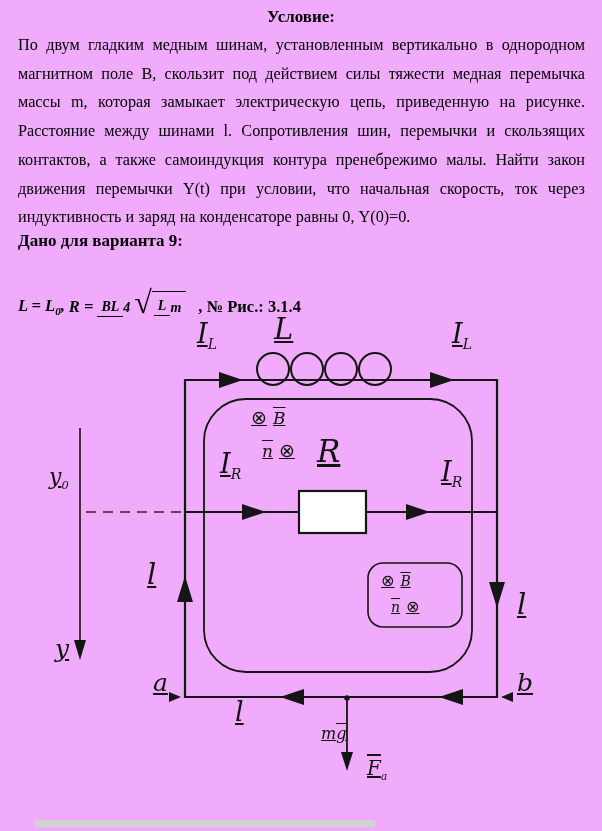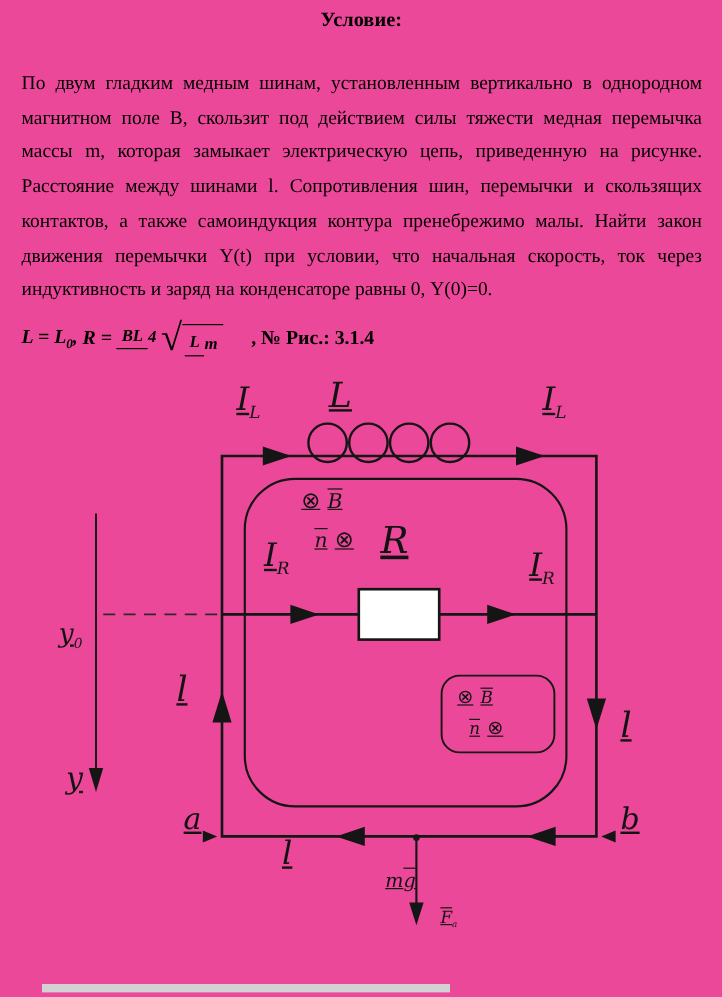--- a/index.html
+++ b/index.html
@@ -1,51 +1,51 @@
 <!DOCTYPE html>
 <html><head>
 <meta charset="utf-8">
 <style>
   * { box-sizing: border-box; }
   html, body { margin: 0; padding: 0; background: #9a9a9a; }
   .page {
     position: relative; width: 602px; height: 831px; margin: 0 auto;
-    background: #ec4899; color: #000;
+    background: #f0abfc; color: #000;
     font-family: "Liberation Serif", "DejaVu Serif", serif;
     overflow: hidden;
   }
   .title {
     position: absolute; top: 7px; left: 0; width: 100%;
     text-align: center; font-weight: 700; font-size: 17px;
   }
   .para {
     position: absolute; top: 31px; left: 18px; width: 567px;
-    font-size: 16.2px; line-height: 28.7px; text-align: justify; margin-top: 24px;
+    font-size: 16.2px; line-height: 28.7px; text-align: justify;
   }
   .given {
     position: absolute; top: 231px; left: 18px;
     font-weight: 700; font-size: 17px;
   }
   .formula-line {
-    position: absolute; top: 261px; left: 18px; height: 42px;
-    display: flex; align-items: center; gap: 4px;
+    position: absolute; top: 275px; left: 18px; height: 42px;
+    display: flex; align-items: flex-end; gap: 4px;
     font-size: 16.5px; font-weight: 700;
   }
   .it { font-style: italic; }
   .fsub { font-size: 11px; font-style: italic; }
   .frac {
     display: inline-flex; flex-direction: row; align-items: center;
     font-size: 14px; line-height: 1.15; font-weight: 700;
   }
   .fnum { border-bottom: 1.4px solid #000; padding: 0 4px 1px; }
   .fden { padding-top: 1px; }
   .root { display: inline-flex; align-items: flex-start; }
   .radsign { font-size: 32px; font-weight: 400; line-height: 0.9; font-style: normal; }
   .rootbody { border-top: 1.7px solid #000; padding: 3px 5px 0 2px; margin-top: 3px; }
-  .tail { font-weight: 700; font-style: normal; margin-left: 19px; }
+  .tail { font-weight: 700; font-style: normal; margin-left: 8px; }
   .fig { position: absolute; left: 0; top: 0; }
   .dlabel {
     position: absolute; line-height: 1; white-space: nowrap;
     font-family: "DejaVu Serif", serif; font-style: italic; color: #131313; text-decoration: underline;
   }
   .dlabel sub { font-size: 0.52em; }
   .bar { text-decoration: overline; }
   .otimes { font-style: normal; font-family: "DejaVu Sans", sans-serif; }
   .gap { display: inline-block; width: 6px; }
   .strip {
@@ -55,20 +55,21 @@
 </style>
 </head>
 <body>
 
 <div class="page">
 
   <div class="title">Условие:</div>
 
   <div class="para">По двум гладким медным шинам, установленным вертикально в однородном магнитном поле B, скользит под действием силы тяжести медная перемычка массы m, которая замыкает электрическую цепь, приведенную на рисунке. Расстояние между шинами l. Сопротивления шин, перемычки и скользящих контактов, а также самоиндукция контура пренебрежимо малы. Найти закон движения перемычки Y(t) при условии, что начальная скорость, ток через индуктивность и заряд на конденсаторе равны 0, Y(0)=0.</div>
 
+  <div class="given">Дано для варианта 9:</div>
 
   <div class="formula-line">
     <span class="it"><span>L = L</span><sub class="fsub">0</sub><span>,</span></span>
     <span class="it">R =</span>
     <span class="frac it">
       <span class="fnum">BL</span>
       <span class="fden">4</span>
     </span>
     <span class="root">
       <span class="radsign">√</span>
@@ -127,31 +128,31 @@
   <div class="dlabel" style="left:274px;top:315px;font-size:29px;">L</div>
   <div class="dlabel" style="left:452px;top:320px;font-size:27px;"><span>I</span><sub>L</sub></div>
 
   <div class="dlabel" style="left:251px;top:408px;font-size:17px;"><span class="otimes" style="font-size:19px;">⊗</span><span class="gap"></span><span class="bar">B</span></div>
   <div class="dlabel" style="left:262px;top:441px;font-size:17px;"><span class="bar">n</span><span class="gap"></span><span class="otimes" style="font-size:19px;">⊗</span></div>
 
   <div class="dlabel" style="left:220px;top:450px;font-size:27px;"><span>I</span><sub>R</sub></div>
   <div class="dlabel" style="left:317px;top:436px;font-size:31px;">R</div>
   <div class="dlabel" style="left:441px;top:458px;font-size:27px;"><span>I</span><sub>R</sub></div>
 
-  <div class="dlabel" style="left:49px;top:518px;font-size:22px;"><span>y</span><sub>0</sub></div>
+  <div class="dlabel" style="left:49px;top:466px;font-size:22px;"><span>y</span><sub>0</sub></div>
   <div class="dlabel" style="left:55px;top:636px;font-size:25px;">y</div>
 
   <div class="dlabel" style="left:147px;top:560px;font-size:29px;">l</div>
   <div class="dlabel" style="left:517px;top:590px;font-size:29px;">l</div>
 
   <div class="dlabel" style="left:381px;top:573px;font-size:14px;"><span class="otimes" style="font-size:16px;">⊗</span><span class="gap"></span><span class="bar">B</span></div>
   <div class="dlabel" style="left:391px;top:599px;font-size:14px;"><span class="bar">n</span><span class="gap"></span><span class="otimes" style="font-size:16px;">⊗</span></div>
 
   <div class="dlabel" style="left:153px;top:670px;font-size:25px;">a</div>
   <div class="dlabel" style="left:517px;top:670px;font-size:25px;">b</div>
   <div class="dlabel" style="left:235px;top:698px;font-size:27px;">l</div>
 
   <div class="dlabel" style="left:321px;top:726px;font-size:16px;"><span>m</span><span class="bar">g</span></div>
-  <div class="dlabel" style="left:367px;top:758px;font-size:14px;"><span class="bar">F</span><sub>a</sub></div>
+  <div class="dlabel" style="left:367px;top:758px;font-size:20px;"><span class="bar">F</span><sub>a</sub></div>
 
   <div class="strip"></div>
 
 </div>
 
 </body></html>

